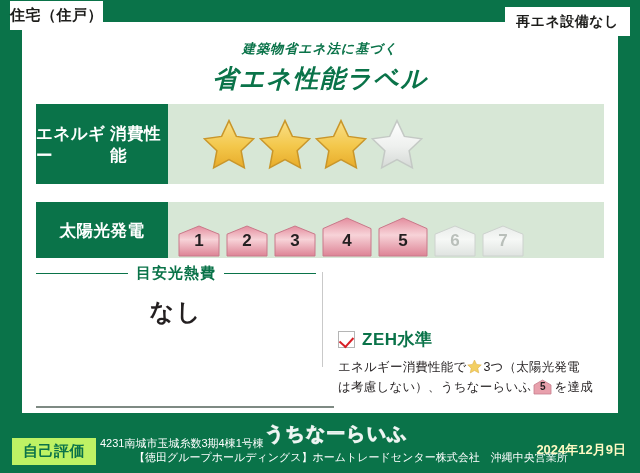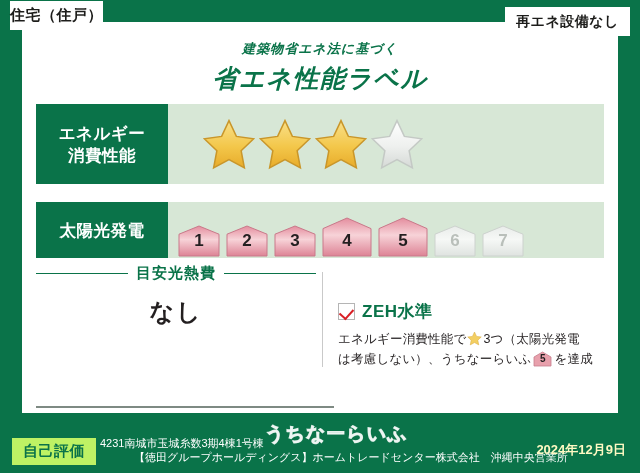--- a/index.html
+++ b/index.html
@@ -65,21 +65,21 @@
   }
   #row-energy{ top:104px; height:80px; }
   #row-insul { top:202px; height:56px; }
 
   .row-label{
     width:132px;
     background:#0a7349;
     color:#ffffff;
     font-weight:bold;
     font-size:16.5px;
-    display:flex; flex-direction:column;
+    display:flex; 
     align-items:center; justify-content:center;
     line-height:1.35;
     letter-spacing:0.5px;
     flex:0 0 132px;
   }
   .row-body{
     flex:1;
     display:flex; align-items:center;
     position:relative;
   }
@@ -129,21 +129,21 @@
     left:322px; top:272px; width:1px; height:95px;
     background:#c9c9c9;
   }
 
   
   #zeh-block{
     position:absolute;
     left:338px; top:300px; right:30px;
   }
   #zeh-head{
-    display:flex; align-items:center; gap:7px;
+    display:flex; align-items:center; gap:7px;margin-top:28px;
   }
   .checkbox{
     width:17px; height:17px;
     border:1.5px solid #b5b5b5;
     background:#fff;
     position:relative;
     flex:0 0 17px;
   }
   .checkbox:after{
     content:"";

